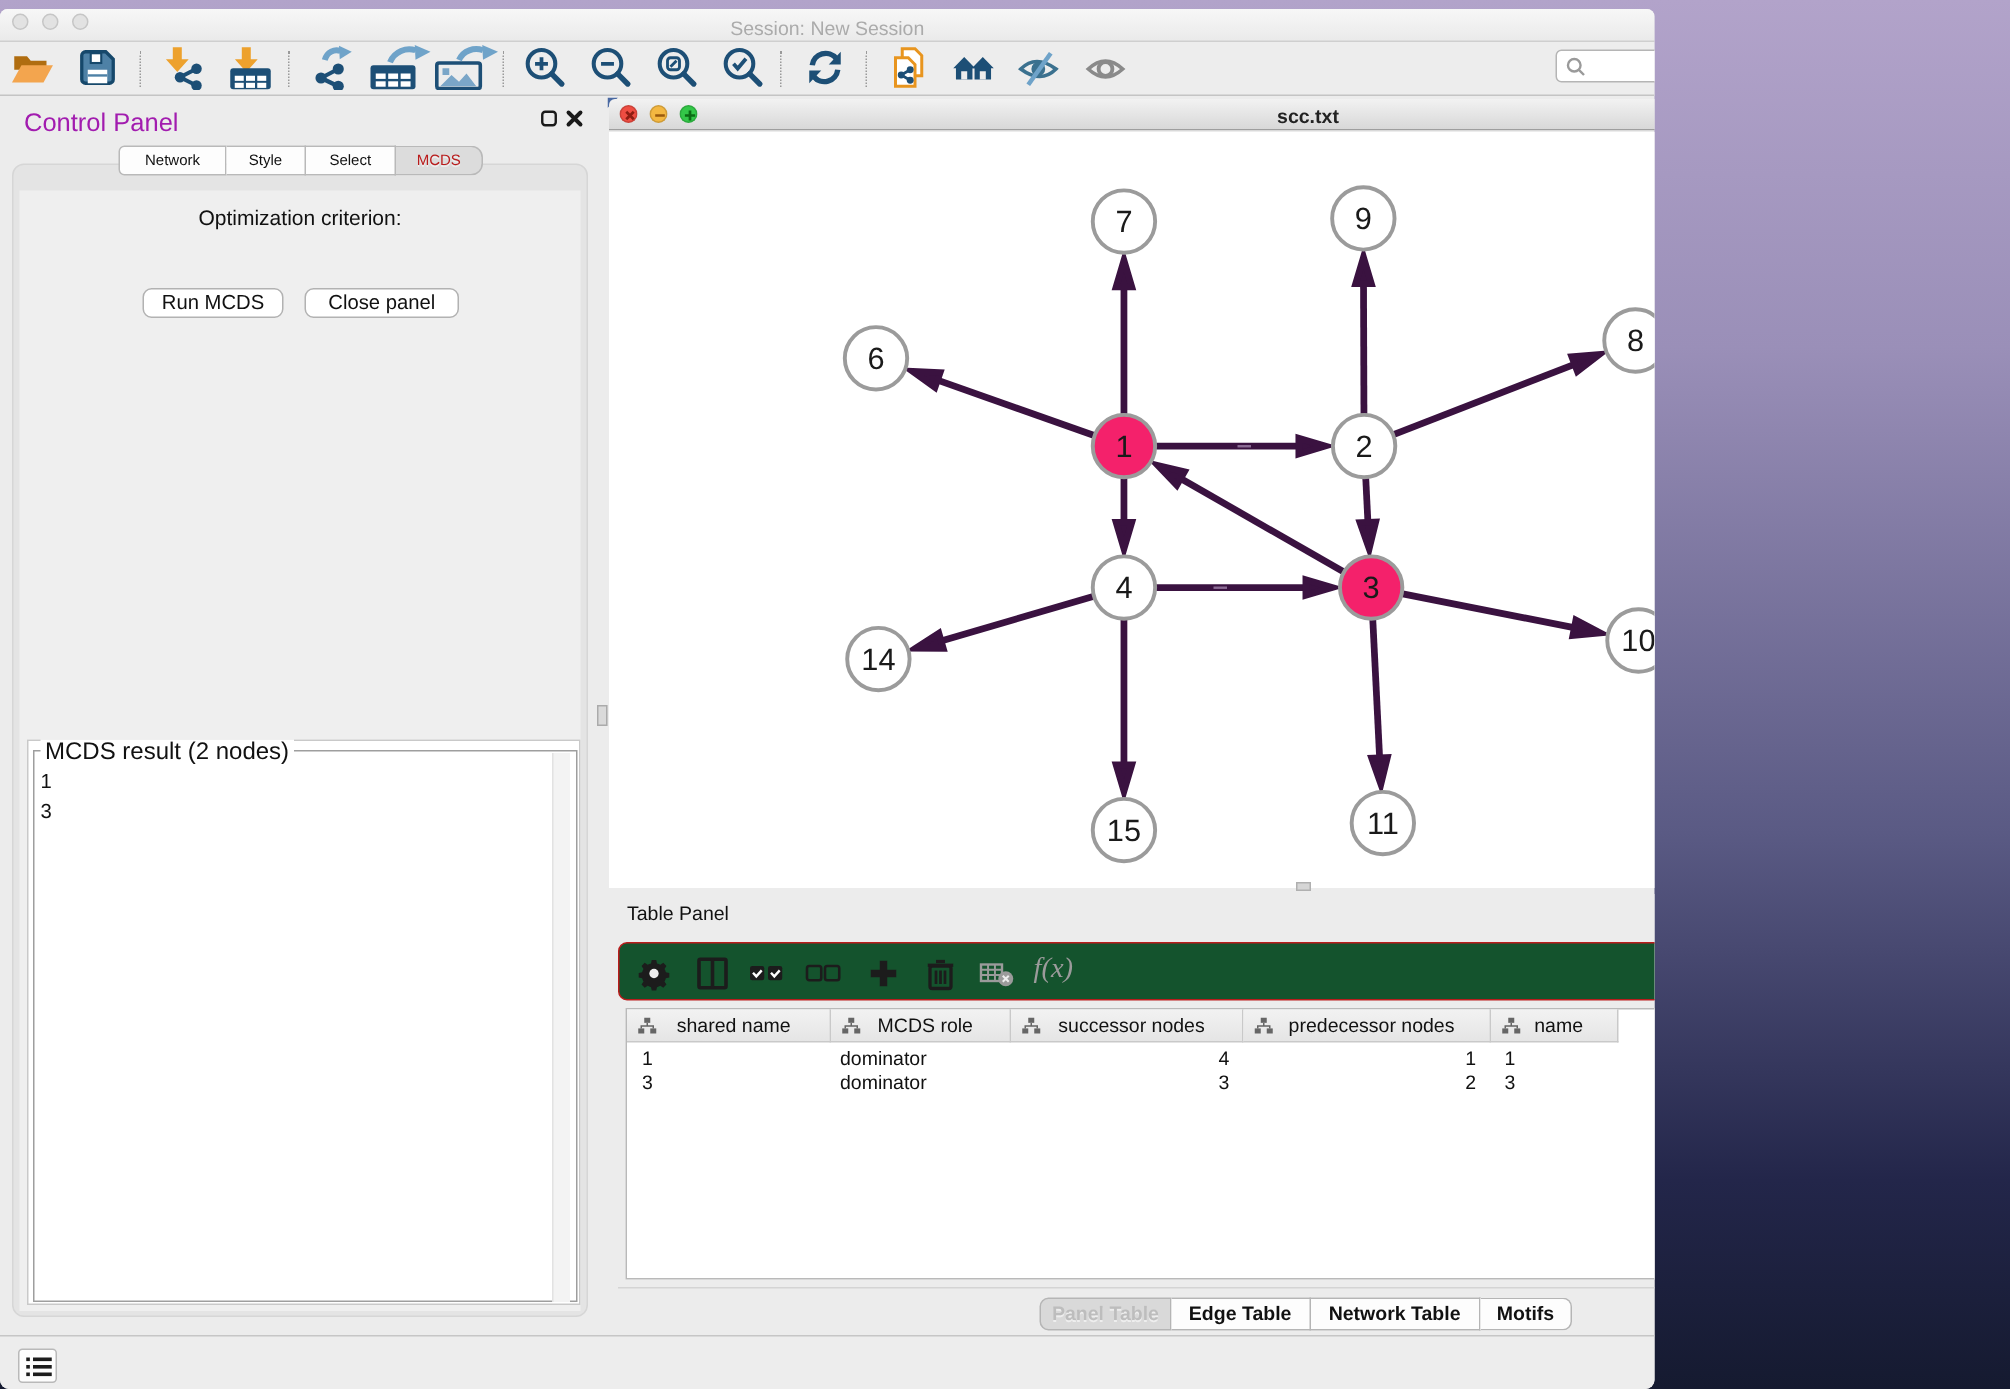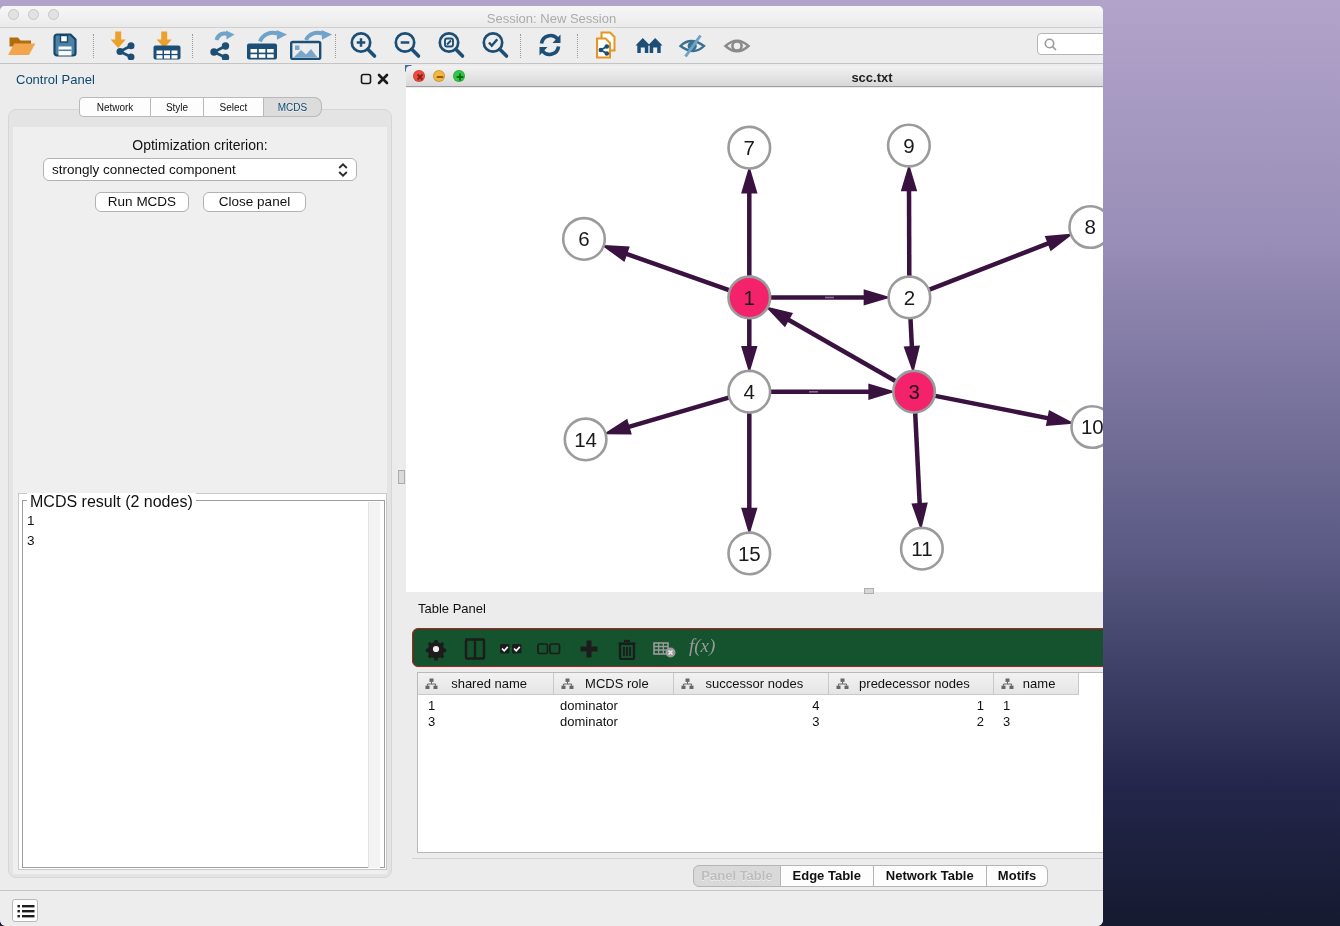--- a/index.html
+++ b/index.html
@@ -16,21 +16,21 @@
   font-size:13px; color:#ababab; }
 #toolbar { position:absolute; left:0; top:22px; width:100%; height:36px; background:#ededed;
   border-bottom:1px solid #c4c4c4; }
 .sep { position:absolute; top:6px; height:24px; width:0;
   border-left:1px dotted #9a9a9a; }
 .ticon { position:absolute; top:2px; }
 #searchbox { position:absolute; left:1037px; top:5px; width:290px; height:22px; background:#fff;
   border:1px solid #b5b5b5; border-radius:4px; }
 
 #cpanel { position:absolute; left:0; top:59px; width:403px; height:825px; background:#ececec; }
-#cp-head { position:absolute; left:16px; top:7px; font-size:13px; color:#0c4a6e; }
+#cp-head { position:absolute; left:16px; top:7px; font-size:17px; color:#a21caf; }
 .tab { position:absolute; z-index:5; top:32px; height:20px; background:#fdfdfd; border:1px solid #b9b9b9;
   font-size:10px; color:#111; text-align:center; line-height:19px; }
 #tabpanel { position:absolute; left:8px; top:44px; width:384px; height:769px;
   background:#e4e4e4; border:1px solid #d6d6d6; border-radius:8px; }
 #tabinner { position:absolute; left:4px; top:17px; width:374px; height:747px; background:#efefef; }
 #optlabel { position:absolute; left:0; top:10px; width:100%; text-align:center; font-size:14px; color:#111; }
 #combo { position:absolute; left:30px; top:31px; width:314px; height:23px; background:#fff;
   border:1px solid #b2b2b2; border-radius:6px; font-size:13.5px; color:#111; line-height:21px; padding-left:8px; }
 .btn { position:absolute; top:65px; height:20px; background:#fff; border:1px solid #b2b2b2;
   border-radius:6px; font-size:13.5px; color:#111; text-align:center; line-height:18px; }
@@ -205,28 +205,24 @@
 <div id="cp-head">Control Panel</div>
       <svg class="abs" style="left:360px;top:8px" width="12" height="12" viewBox="0 0 12 12">
 <rect x="1.5" y="1.5" width="9" height="9" rx="2" fill="none" stroke="#1a1a1a" stroke-width="1.6"></rect>
       </svg>
 <svg class="abs" style="left:376px;top:7px" width="14" height="14" viewBox="0 0 14 14">
 <path d="M3 3 L11 11 M11 3 L3 11" stroke="#1a1a1a" stroke-width="2.6" stroke-linecap="round"></path>
       </svg>
       <div class="tab" style="left:79px;width:72px;border-radius:4px 0 0 4px">Network</div>
 <div class="tab" style="left:151px;width:53px;border-left:none">Style</div>
 <div class="tab" style="left:204px;width:60px;border-left:none">Select</div>
-<div class="tab" style="left:264px;width:58px;border-left:none;background:#dcdcdc;color:#0c4a6e;text-shadow:0 1px 0 #eee;border-radius:0 8px 8px 0">MCDS</div>
+<div class="tab" style="left:264px;width:58px;border-left:none;background:#dcdcdc;color:#b91c1c;text-shadow:0 1px 0 #eee;border-radius:0 8px 8px 0">MCDS</div>
 <div id="tabpanel">
         <div id="tabinner">
 <div id="optlabel">Optimization criterion:</div>
-<div id="combo">strongly connected component<svg class="abs" style="left:290px;top:2px" width="18" height="18" viewBox="0 0 18 18">
-<path d="M5.2 7 L9 3.4 L12.8 7" fill="none" stroke="#2c2c2c" stroke-width="1.9"></path>
-<path d="M5.2 11 L9 14.6 L12.8 11" fill="none" stroke="#2c2c2c" stroke-width="1.9"></path>
-            </svg></div>
 <div class="btn" style="left:82px;width:94px">Run MCDS</div>
 <div class="btn" style="left:190px;width:103px">Close panel</div>
 <div id="resultbox">
             <div id="fieldset">
 <div id="legend">MCDS result (2 nodes)</div>
 <div class="abs" style="left:4px;top:10px;font-size:13.5px;color:#111;line-height:19.5px">1<br>3</div>
 <div id="scrolltrack"></div>
 </div>
           </div>
 </div>

